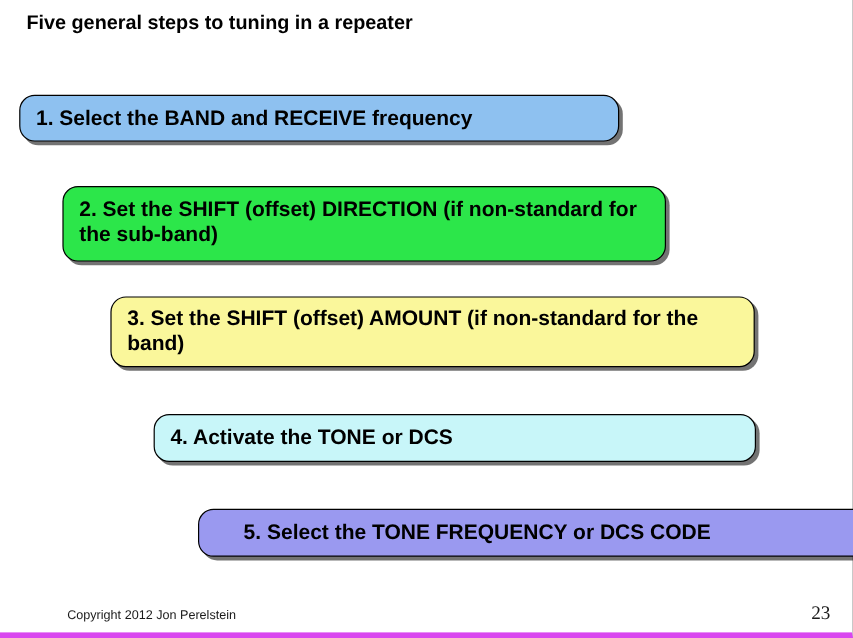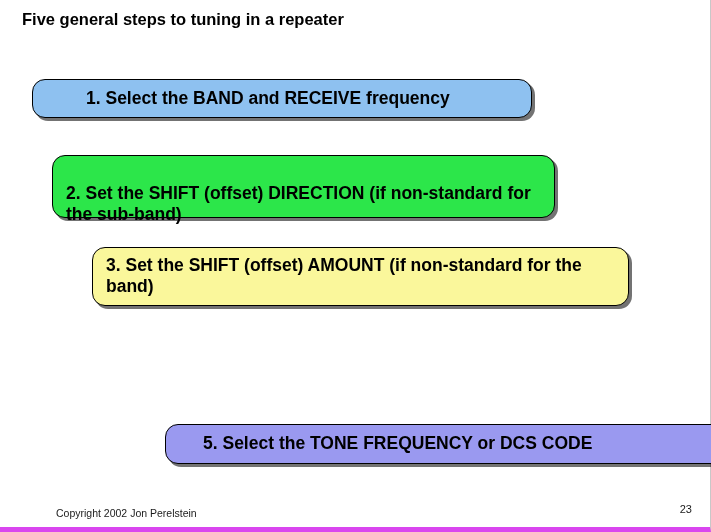--- a/index.html
+++ b/index.html
@@ -47,33 +47,32 @@
     display: block;
     font-size: 17.5px;
     font-weight: bold;
     color: #000000;
     line-height: 1.18;
     padding: 0;
     white-space: pre-line;
   }
   
   #step-1 {
-    left: 32px;  top: 79px;
+    left: 16px;  top: 79px;
     width: 500px; height: 39px;
     background: #8EC1F0;
-    padding-left: 40px;
   }
   #step-1 .txt { padding: 8px 0 0 13px; }
   
   #step-2 {
     left: 52px;  top: 155px;
     width: 503px; height: 63px;
     background: #2CE64A;
   }
-  #step-2 .txt { padding: 8px 0 0 13px; margin-top: 19px; }
+  #step-2 .txt { padding: 8px 0 0 13px; }
   
   #step-3 {
     left: 92px;  top: 247px;
     width: 537px; height: 59px;
     background: #FAF79B;
   }
   #step-3 .txt { padding: 7px 0 0 13px; }
   
   #step-4 {
     left: 128px; top: 345px;
@@ -96,23 +95,24 @@
     top: 507px;
     font-size: 10.5px;
     font-weight: normal;
     color: #1a1a1a;
     white-space: nowrap;
   }
   .footer-page {
     position: absolute;
     right: 18px;
     top: 503px;
-    font-size: 11px;
+    font-size: 16px;
     color: #1a1a1a;
     text-align: right;
+    font-family: Liberation Serif, serif;
   }
 </style>
 </head>
 <body>
 
 <div id="slide">
 
   <div class="title">Five general steps to tuning in a repeater</div>
 
   <div class="step" id="step-1" style="background: rgb(142, 193, 240);">
@@ -120,22 +120,25 @@
   </div>
 
   <div class="step" id="step-2" style="background: rgb(44, 230, 74);">
     <span class="txt">2.  Set the SHIFT (offset) DIRECTION (if non-standard for the sub-band)</span>
   </div>
 
   <div class="step" id="step-3" style="background: rgb(250, 247, 155);">
     <span class="txt">3.  Set the SHIFT (offset) AMOUNT (if non-standard for the band)</span>
   </div>
 
+  <div class="step" id="step-4" style="background: rgb(200, 246, 249);">
+    <span class="txt">4.  Activate the TONE or DCS</span>
+  </div>
 
   <div class="step" id="step-5" style="background: rgb(154, 153, 240);">
     <span class="txt">5.  Select the TONE FREQUENCY or DCS CODE</span>
   </div>
 
-  <div class="footer-copy">Copyright 2002 Jon Perelstein</div>
+  <div class="footer-copy">Copyright 2012 Jon Perelstein</div>
 
   <div class="footer-page">23</div>
 
 </div>
 
 </body></html>

